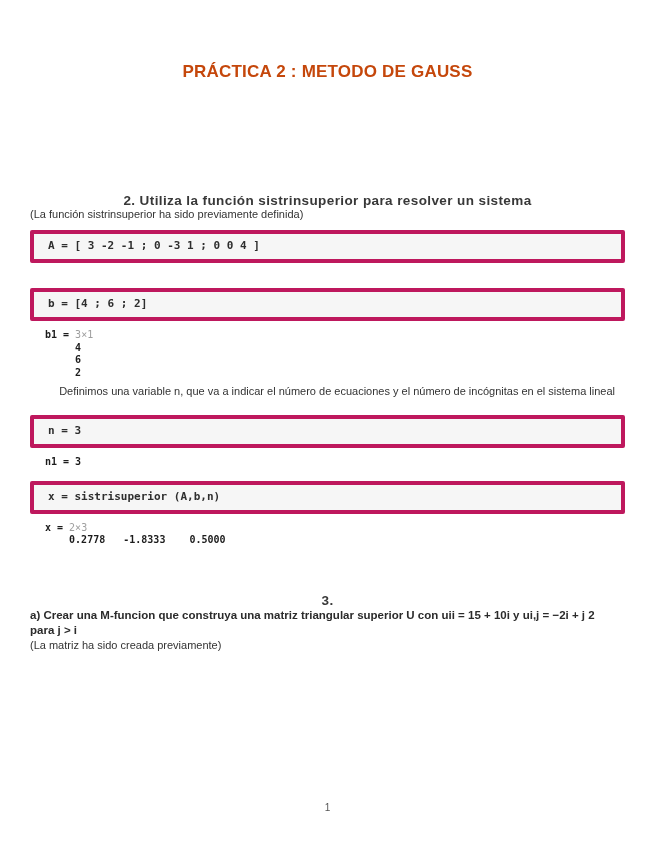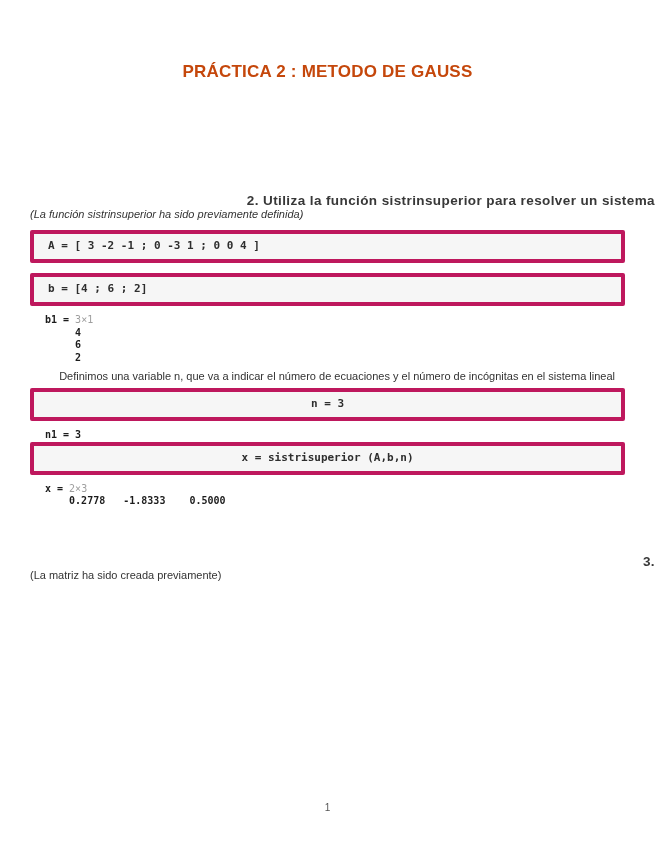--- a/index.html
+++ b/index.html
@@ -19,57 +19,57 @@
     margin: 0;
     padding-top: 62px;
     text-align: center;
     font-size: 17px;
     font-weight: bold;
     color: #C5470B;
     letter-spacing: 0.2px;
   }
   .section-heading {
     margin: 111px 0 0 0;
-    text-align: right;
+    text-align: center;
     font-size: 13.5px;
     font-weight: bold;
     color: #383838;
     letter-spacing: 0.4px;
   }
   .section-heading.small-gap { margin-top: 46px; }
 
   p.body-text {
     margin: 0;
     font-size: 11px;
     line-height: 13px;
     color: #333333;
   }
   p.body-text.wrap2 { line-height: 24px; max-width: 585px; text-align: right; }
-  .mt31 { margin-top: 31px; font-style: italic; }
+  .mt31 { margin-top: 31px; }
   .mt12 { margin-top: 12px; }
   .mt9  { margin-top: 9px; }
   .mt11 { margin-top: 11px; }
   .mt30 { margin-top: 30px; }
 
   .code-block {
     margin: 0;
     background: #f6f6f6;
     border: 4px solid #be185d;
     border-radius: 2px;
     padding: 6px 14px 7px 14px;
     font-family: "DejaVu Sans Mono", monospace;
     font-size: 11px;
     line-height: 12px;
     font-weight: bold;
     color: #2e2e2e;
     white-space: pre;
   }
   .code-mt9 { margin-top: 9px; }
-  .code-mt8 { margin-top: 0; text-align: center; }
-  .code-mt7 { margin-top: 10px; }
+  .code-mt8 { margin-top: 12px; }
+  .code-mt7 { margin-top: 25px; }
 
   pre.output-block {
     margin: 8px 0 0 0;
     padding: 0 0 0 15px;
     font-family: "DejaVu Sans Mono", monospace;
     font-size: 10px;
     line-height: 12.5px;
     font-weight: bold;
     color: #1c1c1c;
     white-space: pre;
@@ -128,19 +128,20 @@
 
     <div class="code-block code-mt8">x = sistrisuperior (A,b,n)</div>
 
     <pre class="output-block"><span>x = </span><span class="dim">2×3</span><span>
     0.2778   -1.8333    0.5000</span></pre>
   </div>
 
   <h2 class="section-heading small-gap">3.</h2>
 
   <div class="inner">
+    <p class="bold-para mt30">a) Crear una M-funcion que construya una matriz triangular superior U con uii = 15 + 10i y ui,j = −2i + j 2 para j &gt; i</p>
 
     <p class="body-text mt11">(La matriz ha sido creada previamente)</p>
   </div>
 
   <div class="page-number">1</div>
 
 </div>
 
 </body></html>

